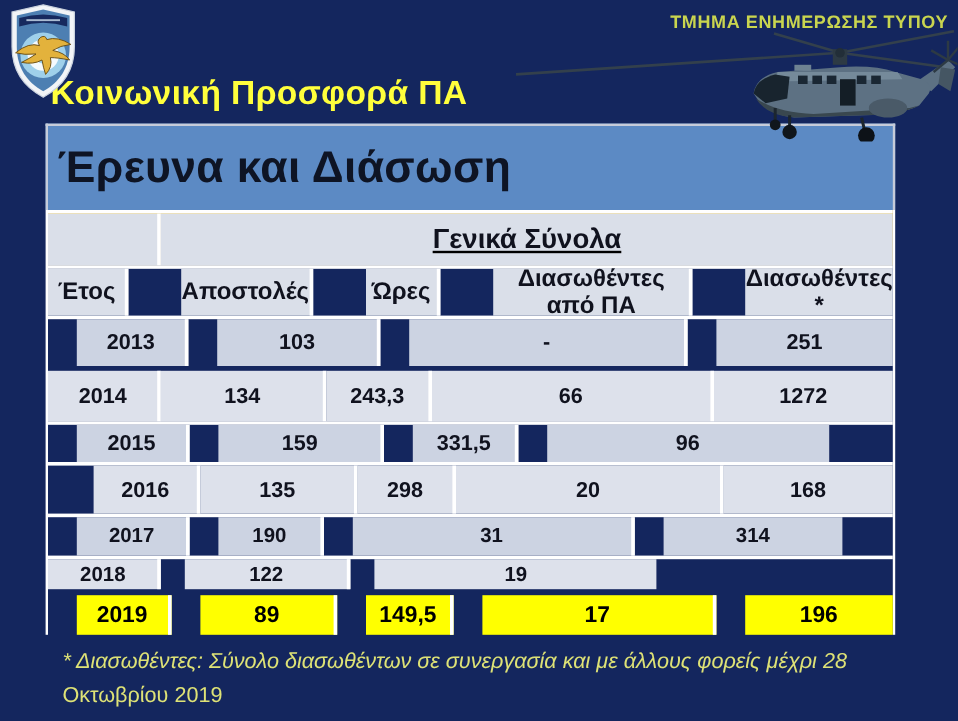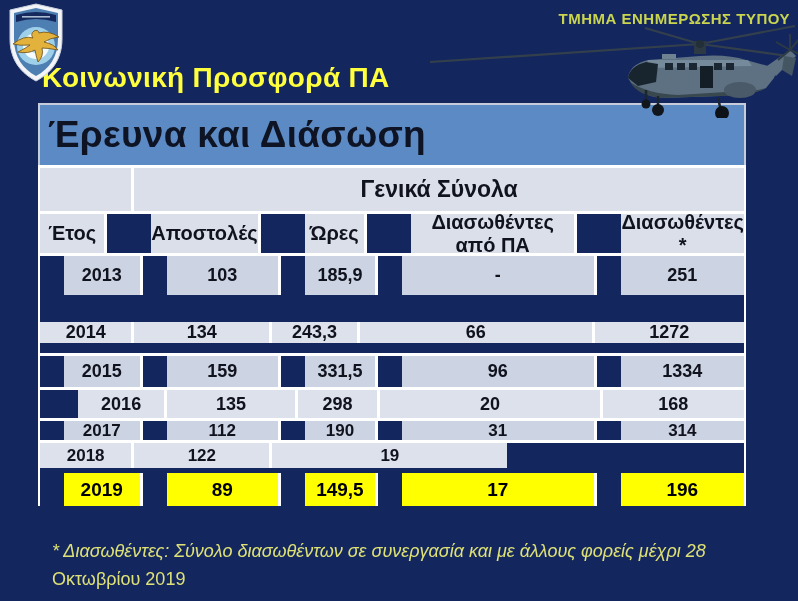--- a/index.html
+++ b/index.html
@@ -19,56 +19,56 @@
   }
   .heli{position:absolute;right:0;top:16px;width:380px;height:102px;z-index:4;}
   .page-title{
     position:absolute;left:42px;top:62px;z-index:3;
     color:#FFFF3C;font-size:28px;font-weight:bold;letter-spacing:.3px;
   }
 
   
   .dtable{position:absolute;left:38px;top:103px;width:708px;z-index:2;}
   .title-bar{
-    height:62px;background:#5C8AC4;
+    height:72px;background:#5C8AC4;
     border:2px solid #C6CCDA;border-bottom:none;
     display:flex;align-items:center;padding-left:8px;box-sizing:border-box;
     font-size:37px;font-weight:bold;color:#0E1424;letter-spacing:.3px;
   }
   .tbody{border-left:2px solid #fff;border-right:2px solid #fff;}
   .rowflex{display:flex;width:100%;box-sizing:border-box;}
   .cell{
     display:flex;align-items:center;justify-content:center;
     box-sizing:border-box;border-right:3px solid #fff;
     font-weight:bold;color:#10121E;text-align:center;
   }
   .cell:last-child{border-right:none;}
   .c0{width:13.4%;}
   .c1{width:19.6%;}
   .c2{width:12.4%;}
   .c3{width:33.4%;}
   .c4{width:21.2%;}
   .cspan{width:86.6%;}
 
-  .grow{height:46px;background:#eab308;border-top:3px solid #fff;}
+  .grow{height:46px;background:#eab308;border-top:3px solid #fff;text-decoration:underline;}
   .grow .cell{background:#DADFE9;font-size:23px;}
   .hrow{height:42px;border-top:3px solid #fff;gap:44px;}
   .hrow .cell{background:#DADFE9;font-size:20px;}
 
   .trow{border-top:3px solid #fff;}
   .trow .cell{background:#DDE1EB;font-size:18px;}
   .trow.band .cell{background:#CCD3E2;margin-left:24px;}
   .trow.highlight .cell{background:#FFFF00;color:#000;font-size:19px;}
   .trow:nth-child(3){height:42px;}
-  .trow:nth-child(4){height:42px;border-top:none;margin-top:16px;align-items:center;}
+  .trow:nth-child(4){height:42px;border-top:none;margin-top:4px;}
   .trow:nth-child(5){height:34px;}
-  .trow:nth-child(6){height:31px;padding-left:38px;}
-  .trow:nth-child(7){height:22px;}
+  .trow:nth-child(6){height:43px;padding-left:38px;}
+  .trow:nth-child(7){height:35px;}
   .trow:nth-child(7) .cell{font-size:17px;}
-  .trow:nth-child(8){height:28px;}
+  .trow:nth-child(8){height:28px;gap:20px;}
   .trow:nth-child(8) .cell{font-size:17px;}
   .trow:nth-child(9){height:33px;border-top:none;margin-top:5px;}
 
   
   .footnote{
     position:absolute;left:52px;top:537px;width:710px;z-index:3;
     color:#DEE276;font-size:18px;line-height:28px;
   }
   .fn1{font-style:italic;}
   .fn2{font-style:normal;}
@@ -146,48 +146,45 @@
         <div class="cell c0">Έτος</div>
         <div class="cell c1">Αποστολές</div>
         <div class="cell c2">Ώρες</div>
         <div class="cell c3">Διασωθέντες από ΠΑ</div>
         <div class="cell c4">Διασωθέντες *</div>
       </div>
 
     <div class="rowflex trow band">
           <div class="cell c0">2013</div>
           <div class="cell c1">103</div>
-          <div class="cell c2">185,9</div>
           <div class="cell c3">-</div>
           <div class="cell c4">251</div>
         </div>
         <div class="rowflex trow">
           <div class="cell c0">2014</div>
           <div class="cell c1">134</div>
           <div class="cell c2">243,3</div>
           <div class="cell c3">66</div>
           <div class="cell c4">1272</div>
         </div>
         <div class="rowflex trow band">
           <div class="cell c0">2015</div>
           <div class="cell c1">159</div>
           <div class="cell c2">331,5</div>
           <div class="cell c3">96</div>
-          <div class="cell c4">1334</div>
         </div>
         <div class="rowflex trow">
           <div class="cell c0">2016</div>
           <div class="cell c1">135</div>
           <div class="cell c2">298</div>
           <div class="cell c3">20</div>
           <div class="cell c4">168</div>
         </div>
         <div class="rowflex trow band">
           <div class="cell c0">2017</div>
-          <div class="cell c1">112</div>
           <div class="cell c2">190</div>
           <div class="cell c3">31</div>
           <div class="cell c4">314</div>
         </div>
         <div class="rowflex trow">
           <div class="cell c0">2018</div>
           <div class="cell c1">122</div>
           <div class="cell c3">19</div>
         </div>
         <div class="rowflex trow band highlight">

